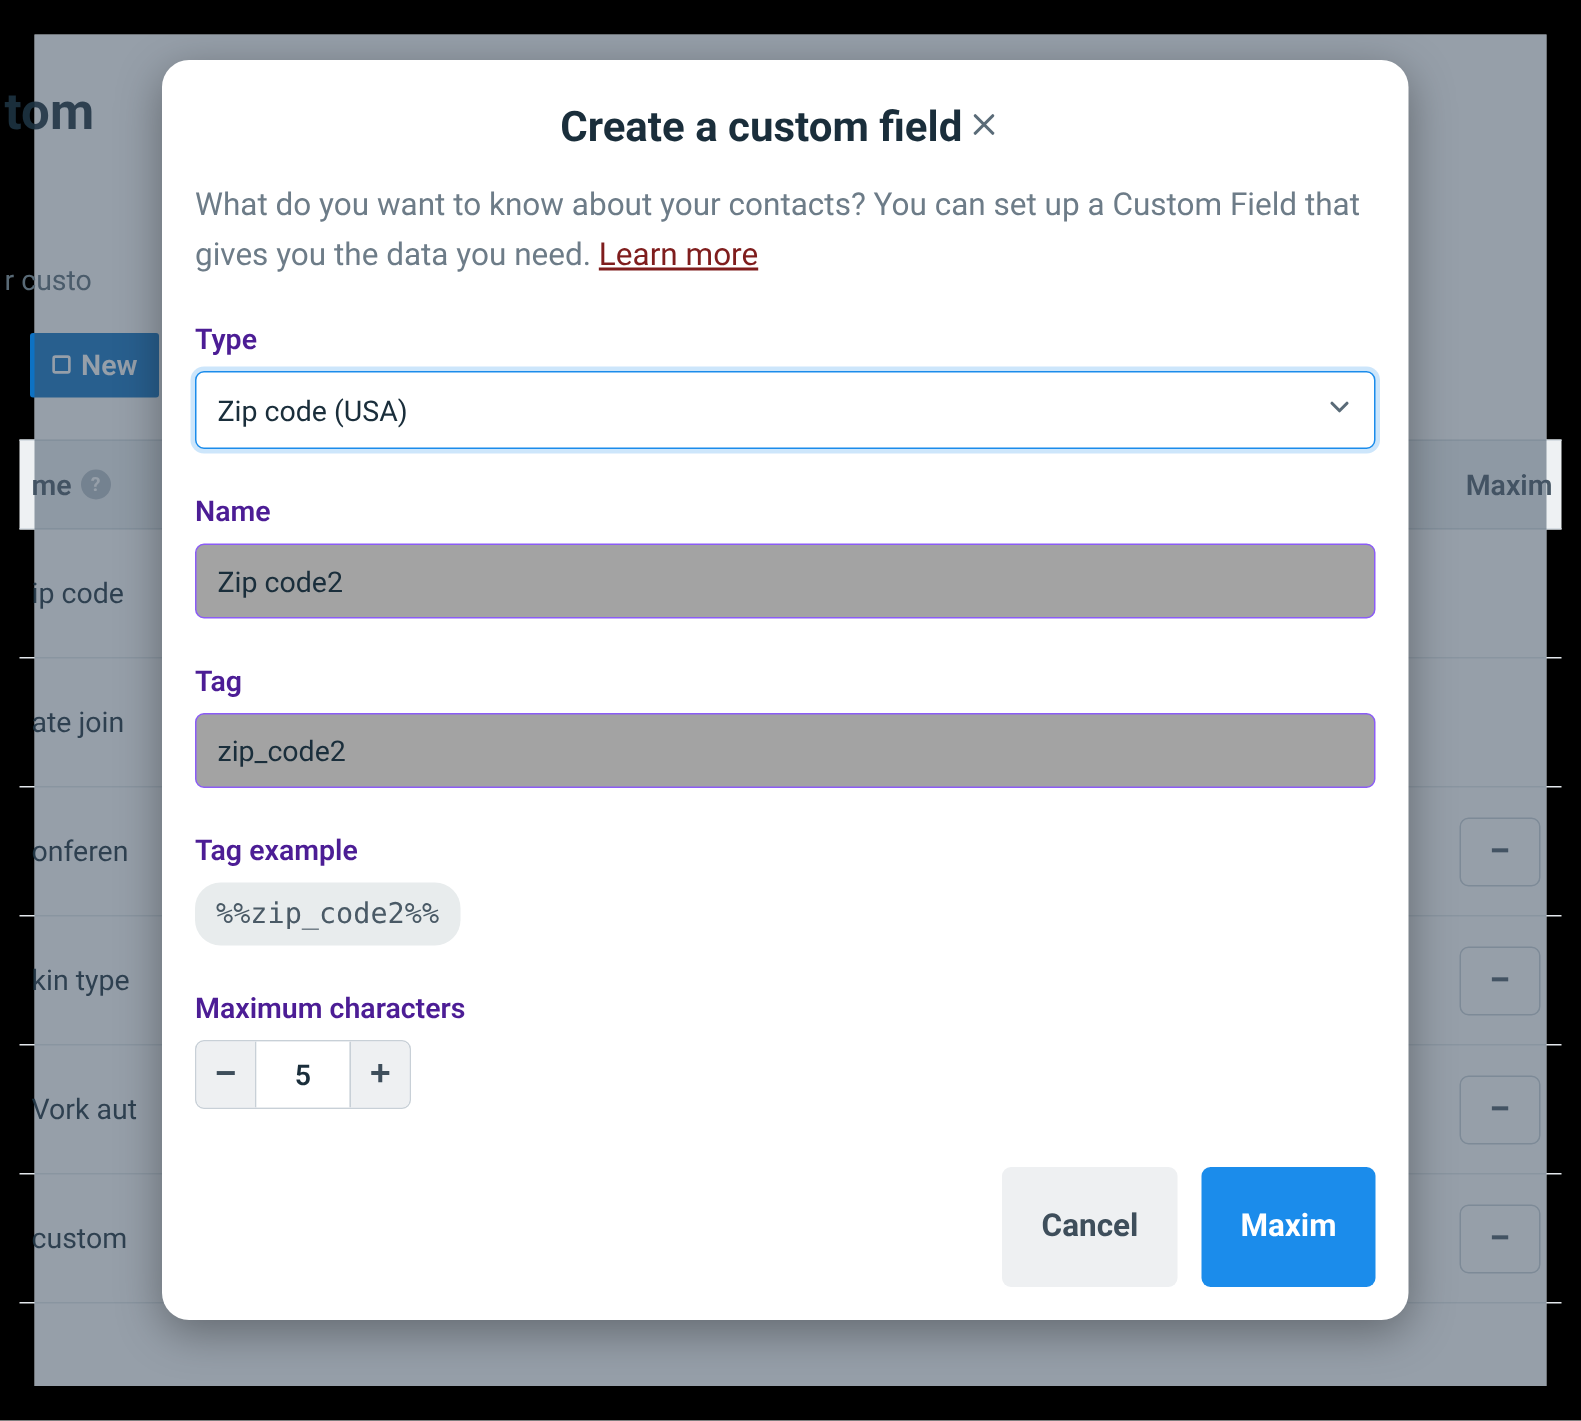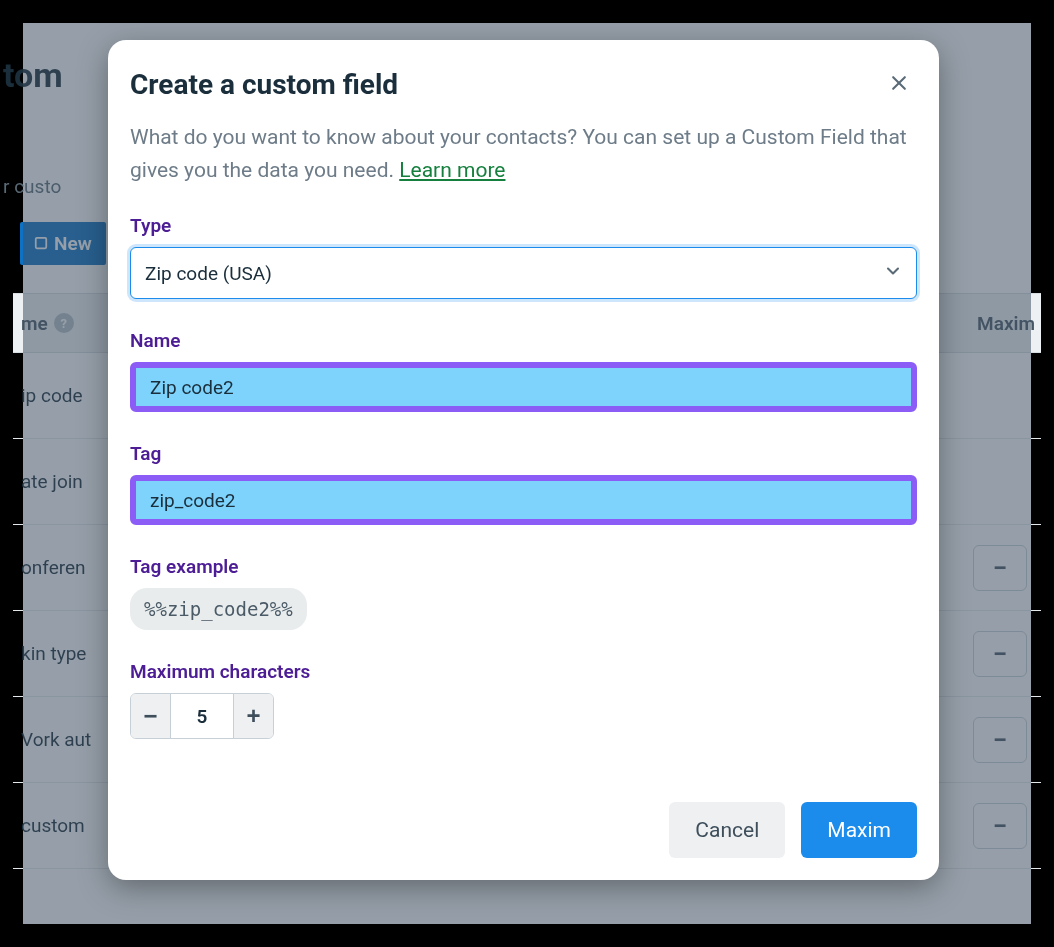--- a/index.html
+++ b/index.html
@@ -105,21 +105,21 @@
     background: #fff;
     border-radius: 18px;
     box-shadow: 0 8px 30px rgba(0,0,0,.35);
     display: flex;
     flex-direction: column;
     overflow: hidden;
   }
   .modal-header {
     display: flex;
     align-items: center;
-    justify-content: space-between;
+    justify-content: center;
     padding: 28px 26px 4px 22px;
   }
   .modal-title {
     font-size: 28px;
     font-weight: 700;
     color: #1a2e3b;
   }
   .close-x {
     cursor: pointer;
     color: #5a6b78;
@@ -138,21 +138,21 @@
   .modal-body::-webkit-scrollbar-track { background: #f4f5f7; }
   .modal-body::-webkit-scrollbar-thumb { background: #cfd5db; border-radius: 2px; }
 
   .intro {
     font-size: 21px;
     line-height: 1.55;
     color: #6d7c88;
     margin-bottom: 28px;
   }
   .intro a {
-    color: #15803d;
+    color: #7f1d1d;
   }
 
   .field-label {
     font-size: 19px;
     font-weight: 600;
     color: #4c1d95;
     margin-bottom: 10px;
   }
 
   .select-wrap {
@@ -176,23 +176,23 @@
   .select-chevron {
     position: absolute;
     right: 14px; top: 50%; transform: translateY(-50%);
     color: #5a6b78;
   }
   .select-chevron svg { width: 20px; height: 20px; }
 
   .text-input {
     width: 100%;
     height: 50px;
-    border: 6px solid #8b5cf6;
-    border-radius: 6px;
-    background: #7dd3fc;
+    border: 1px solid #8b5cf6;
+    border-radius: 6px;
+    background: #a3a3a3;
     padding: 0 14px;
     font-size: 19px;
     color: #1a2e3b;
     font-family: inherit;
   }
 
   .field-block { margin-bottom: 30px; }
   .help-text {
     font-size: 16px;
     color: #8a97a2;
@@ -241,22 +241,22 @@
   .modal-footer {
     display: flex;
     justify-content: flex-end;
     gap: 16px;
     padding: 16px 22px 22px 22px;
   }
   .btn {
     border: none;
     border-radius: 6px;
     font-size: 21px;
-    font-weight: 400;
-    padding: 16px 26px;
+    font-weight: 700;
+    padding: 28px 26px;
     cursor: pointer;
     font-family: inherit;
   }
   .btn-secondary {
     background: #eef0f2;
     color: #3e4e5b;
   }
   .btn-primary {
     background: #1b8ceb;
     color: #fff;

